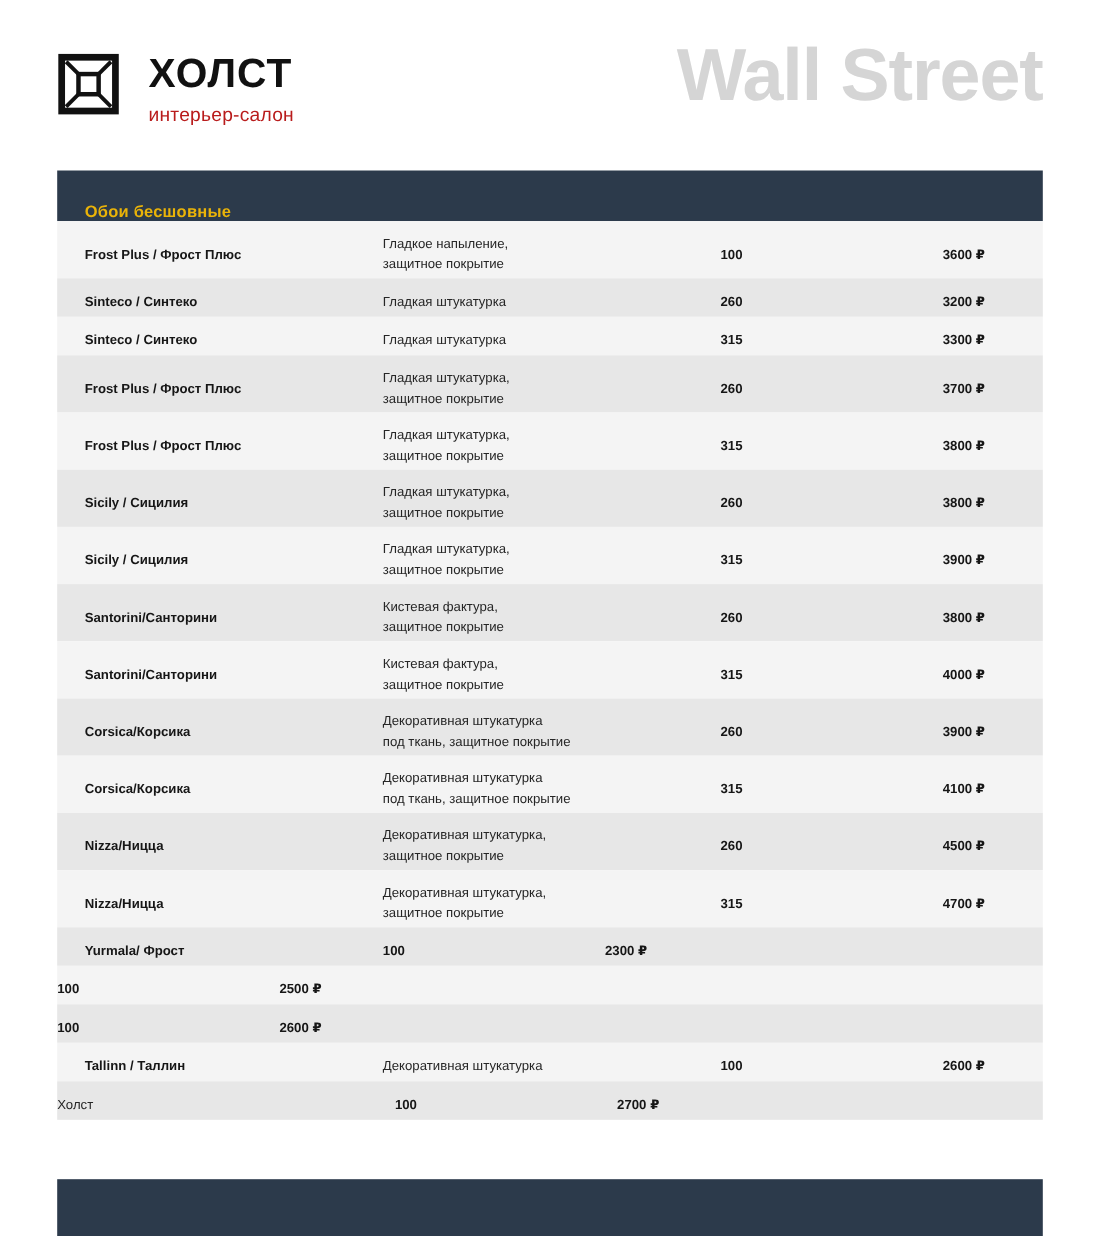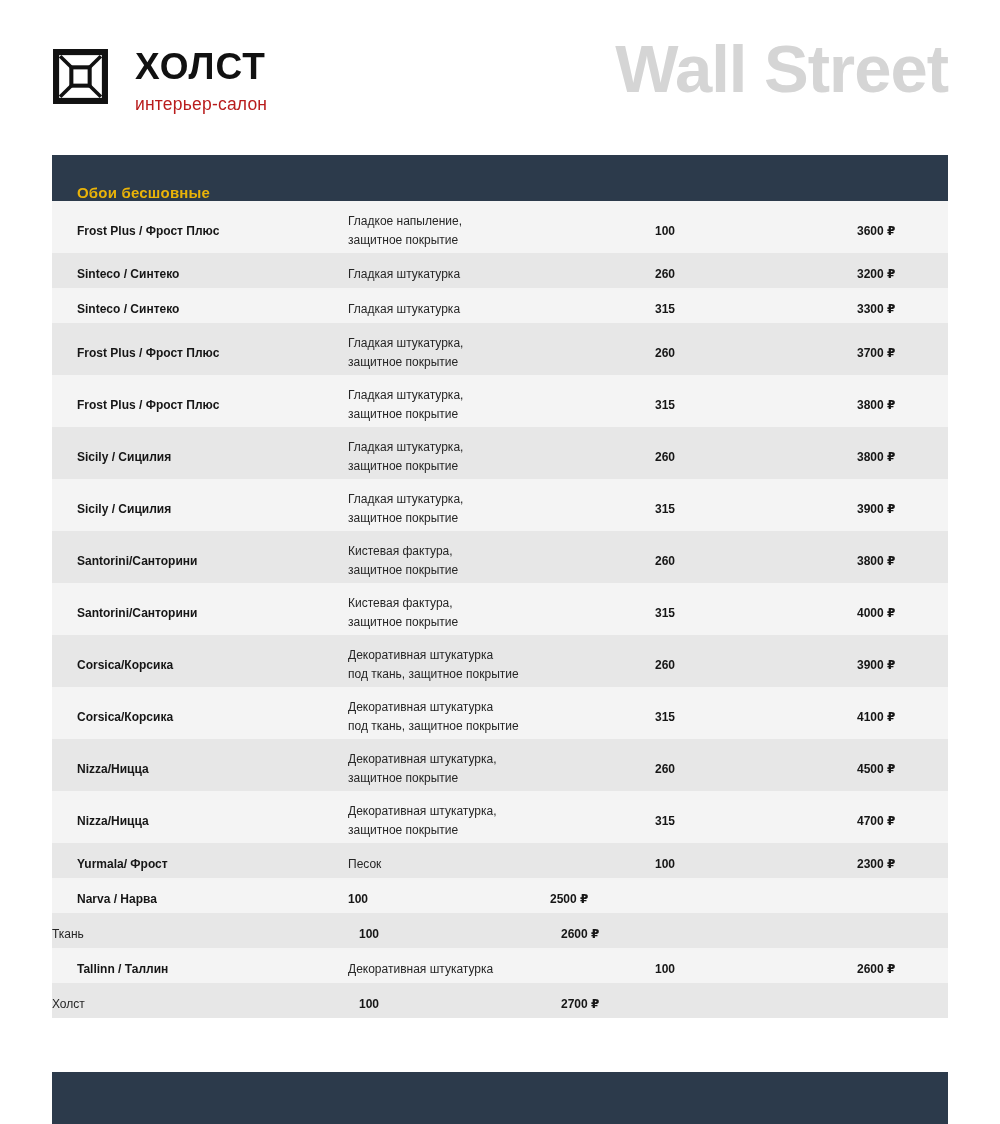--- a/index.html
+++ b/index.html
@@ -166,33 +166,30 @@
   <div class="row light tall">
     <div class="c c1 material">Nizza/Ницца</div>
     <div class="c c2 texture">Декоративная штукатурка,
 защитное покрытие</div>
     <div class="c c3 width">315</div>
     <div class="c c4 price">4700 ₽</div>
   </div>
 
   <div class="row dark">
     <div class="c c1 material">Yurmala/ Фрост</div>
-    <div class="c c2 texture">Песок</div>
     <div class="c c3 width">100</div>
     <div class="c c4 price">2300 ₽</div>
   </div>
 
   <div class="row light">
-    <div class="c c1 material">Narva / Нарва</div>
     <div class="c c3 width">100</div>
     <div class="c c4 price">2500 ₽</div>
   </div>
 
   <div class="row dark">
-    <div class="c c2 texture">Ткань</div>
     <div class="c c3 width">100</div>
     <div class="c c4 price">2600 ₽</div>
   </div>
 
   <div class="row light">
     <div class="c c1 material">Tallinn / Таллин</div>
     <div class="c c2 texture">Декоративная штукатурка</div>
     <div class="c c3 width">100</div>
     <div class="c c4 price">2600 ₽</div>
   </div>

